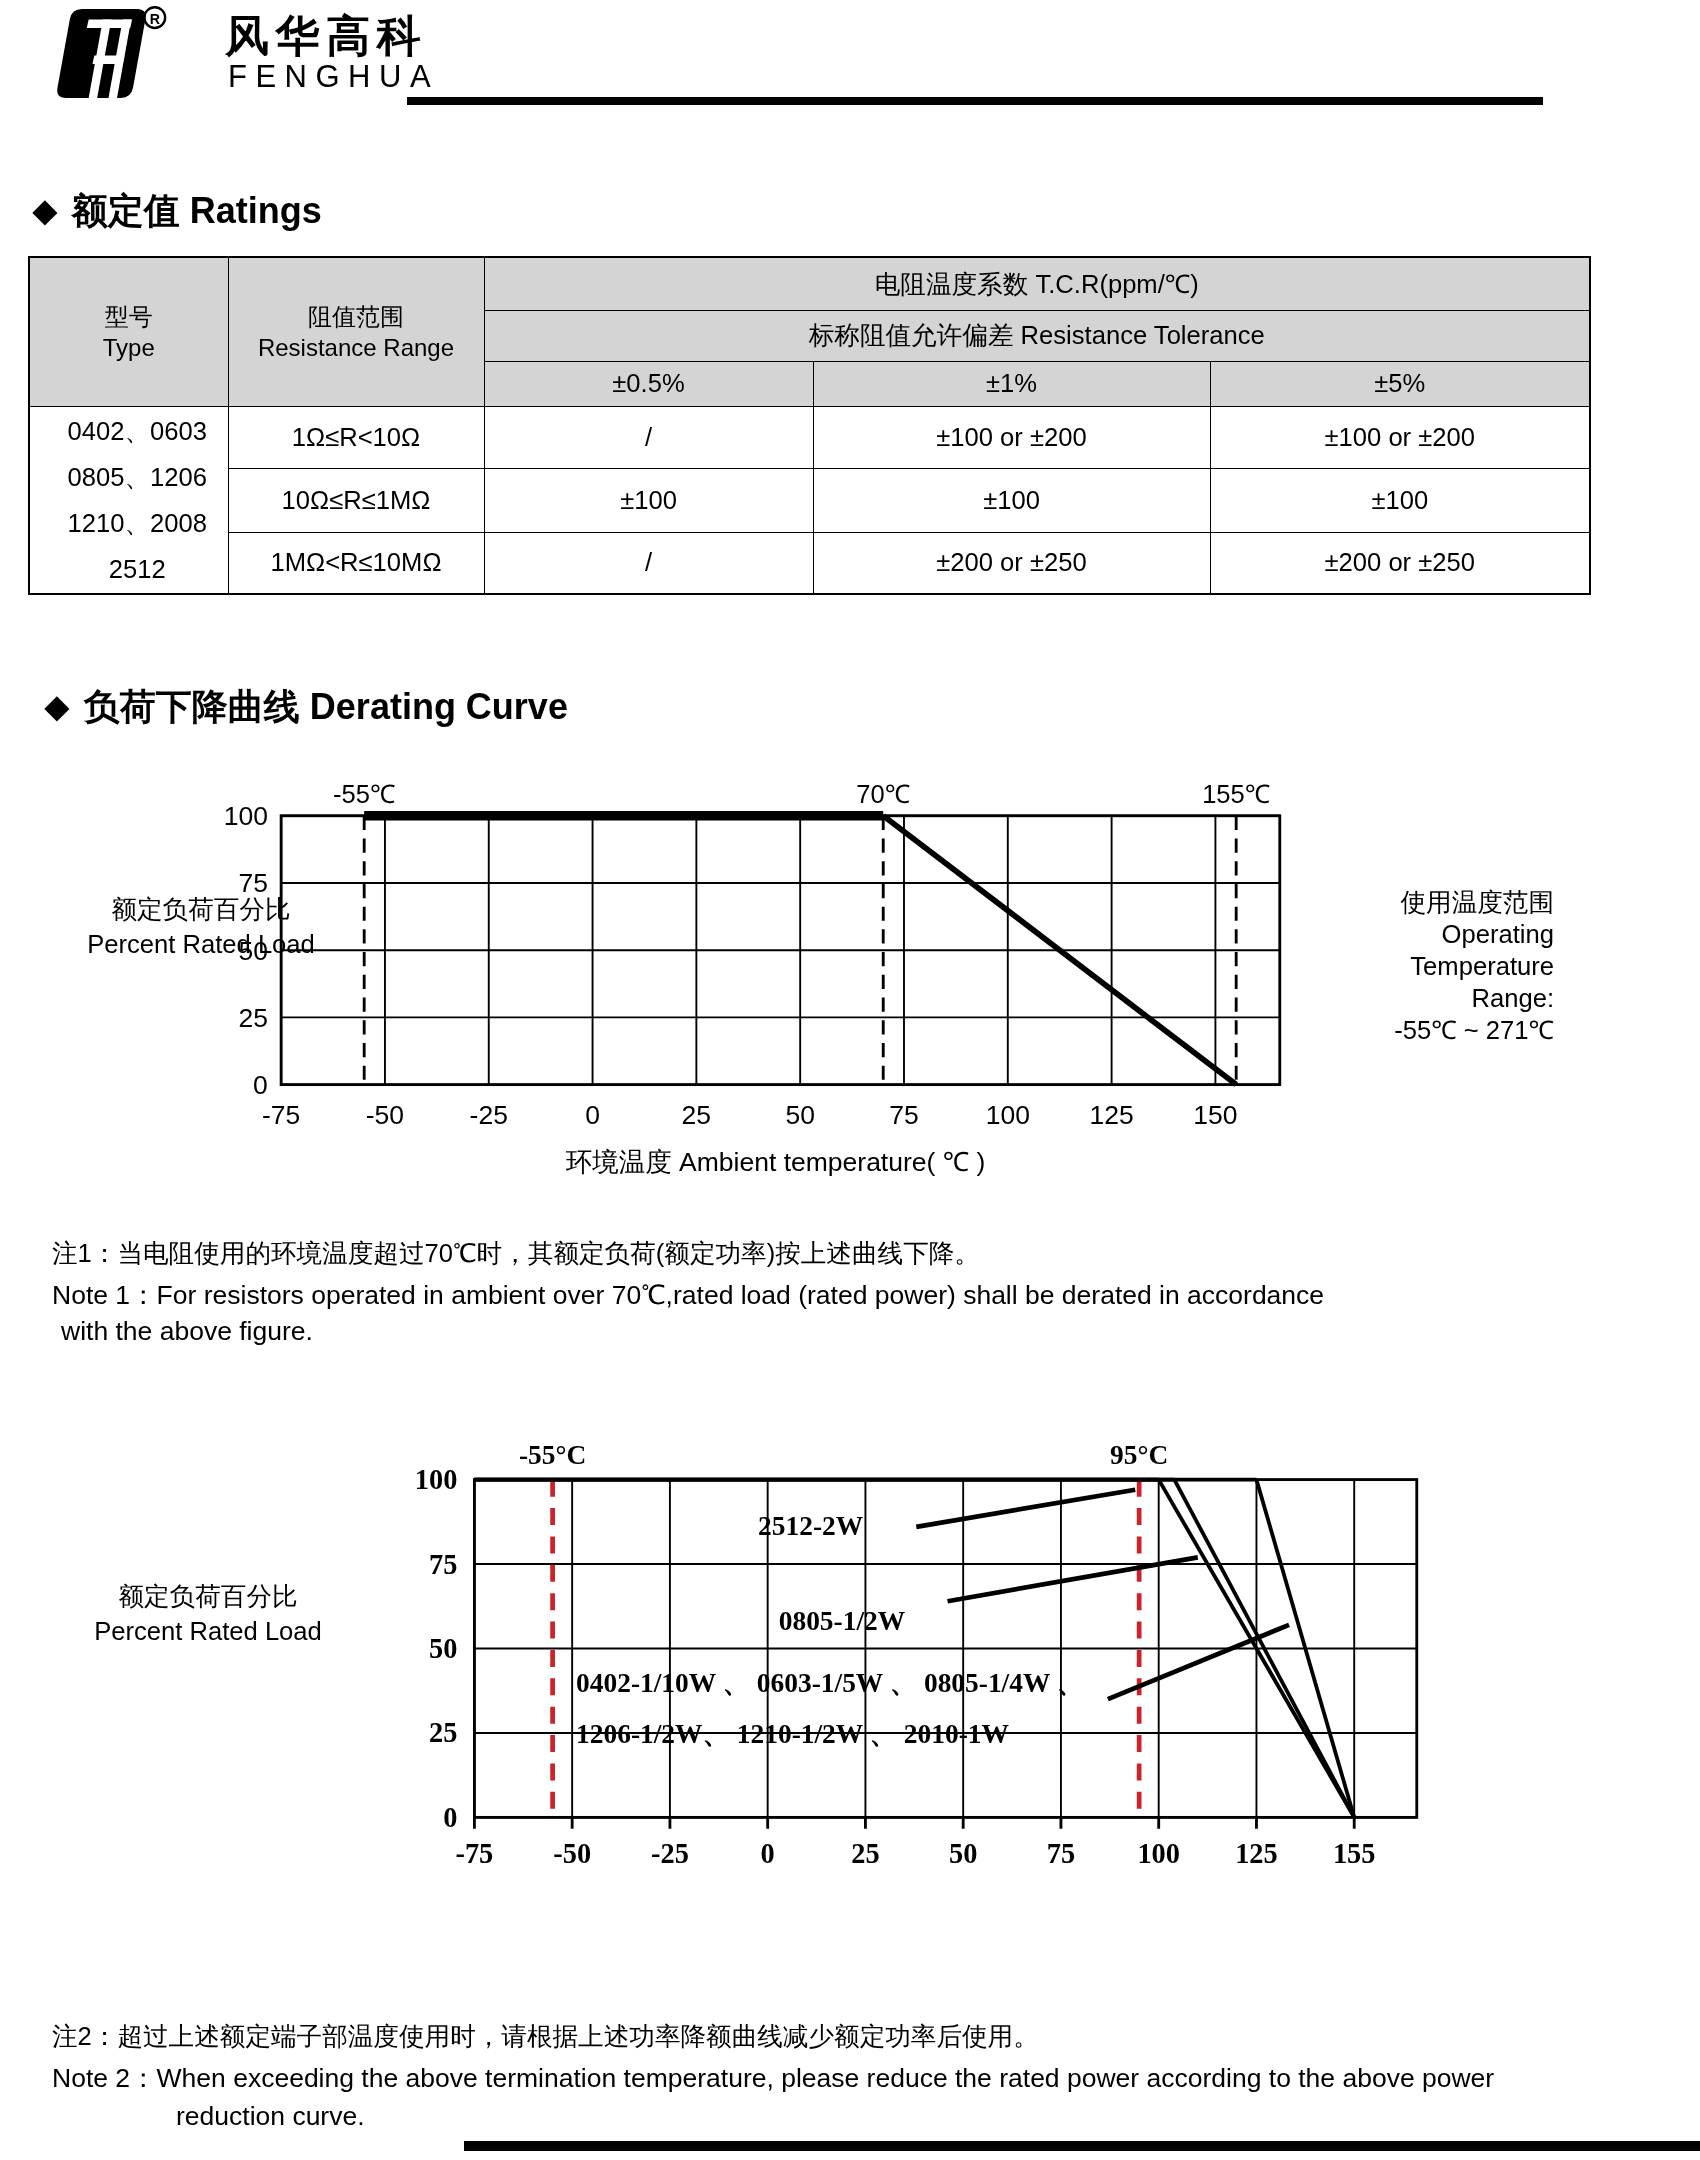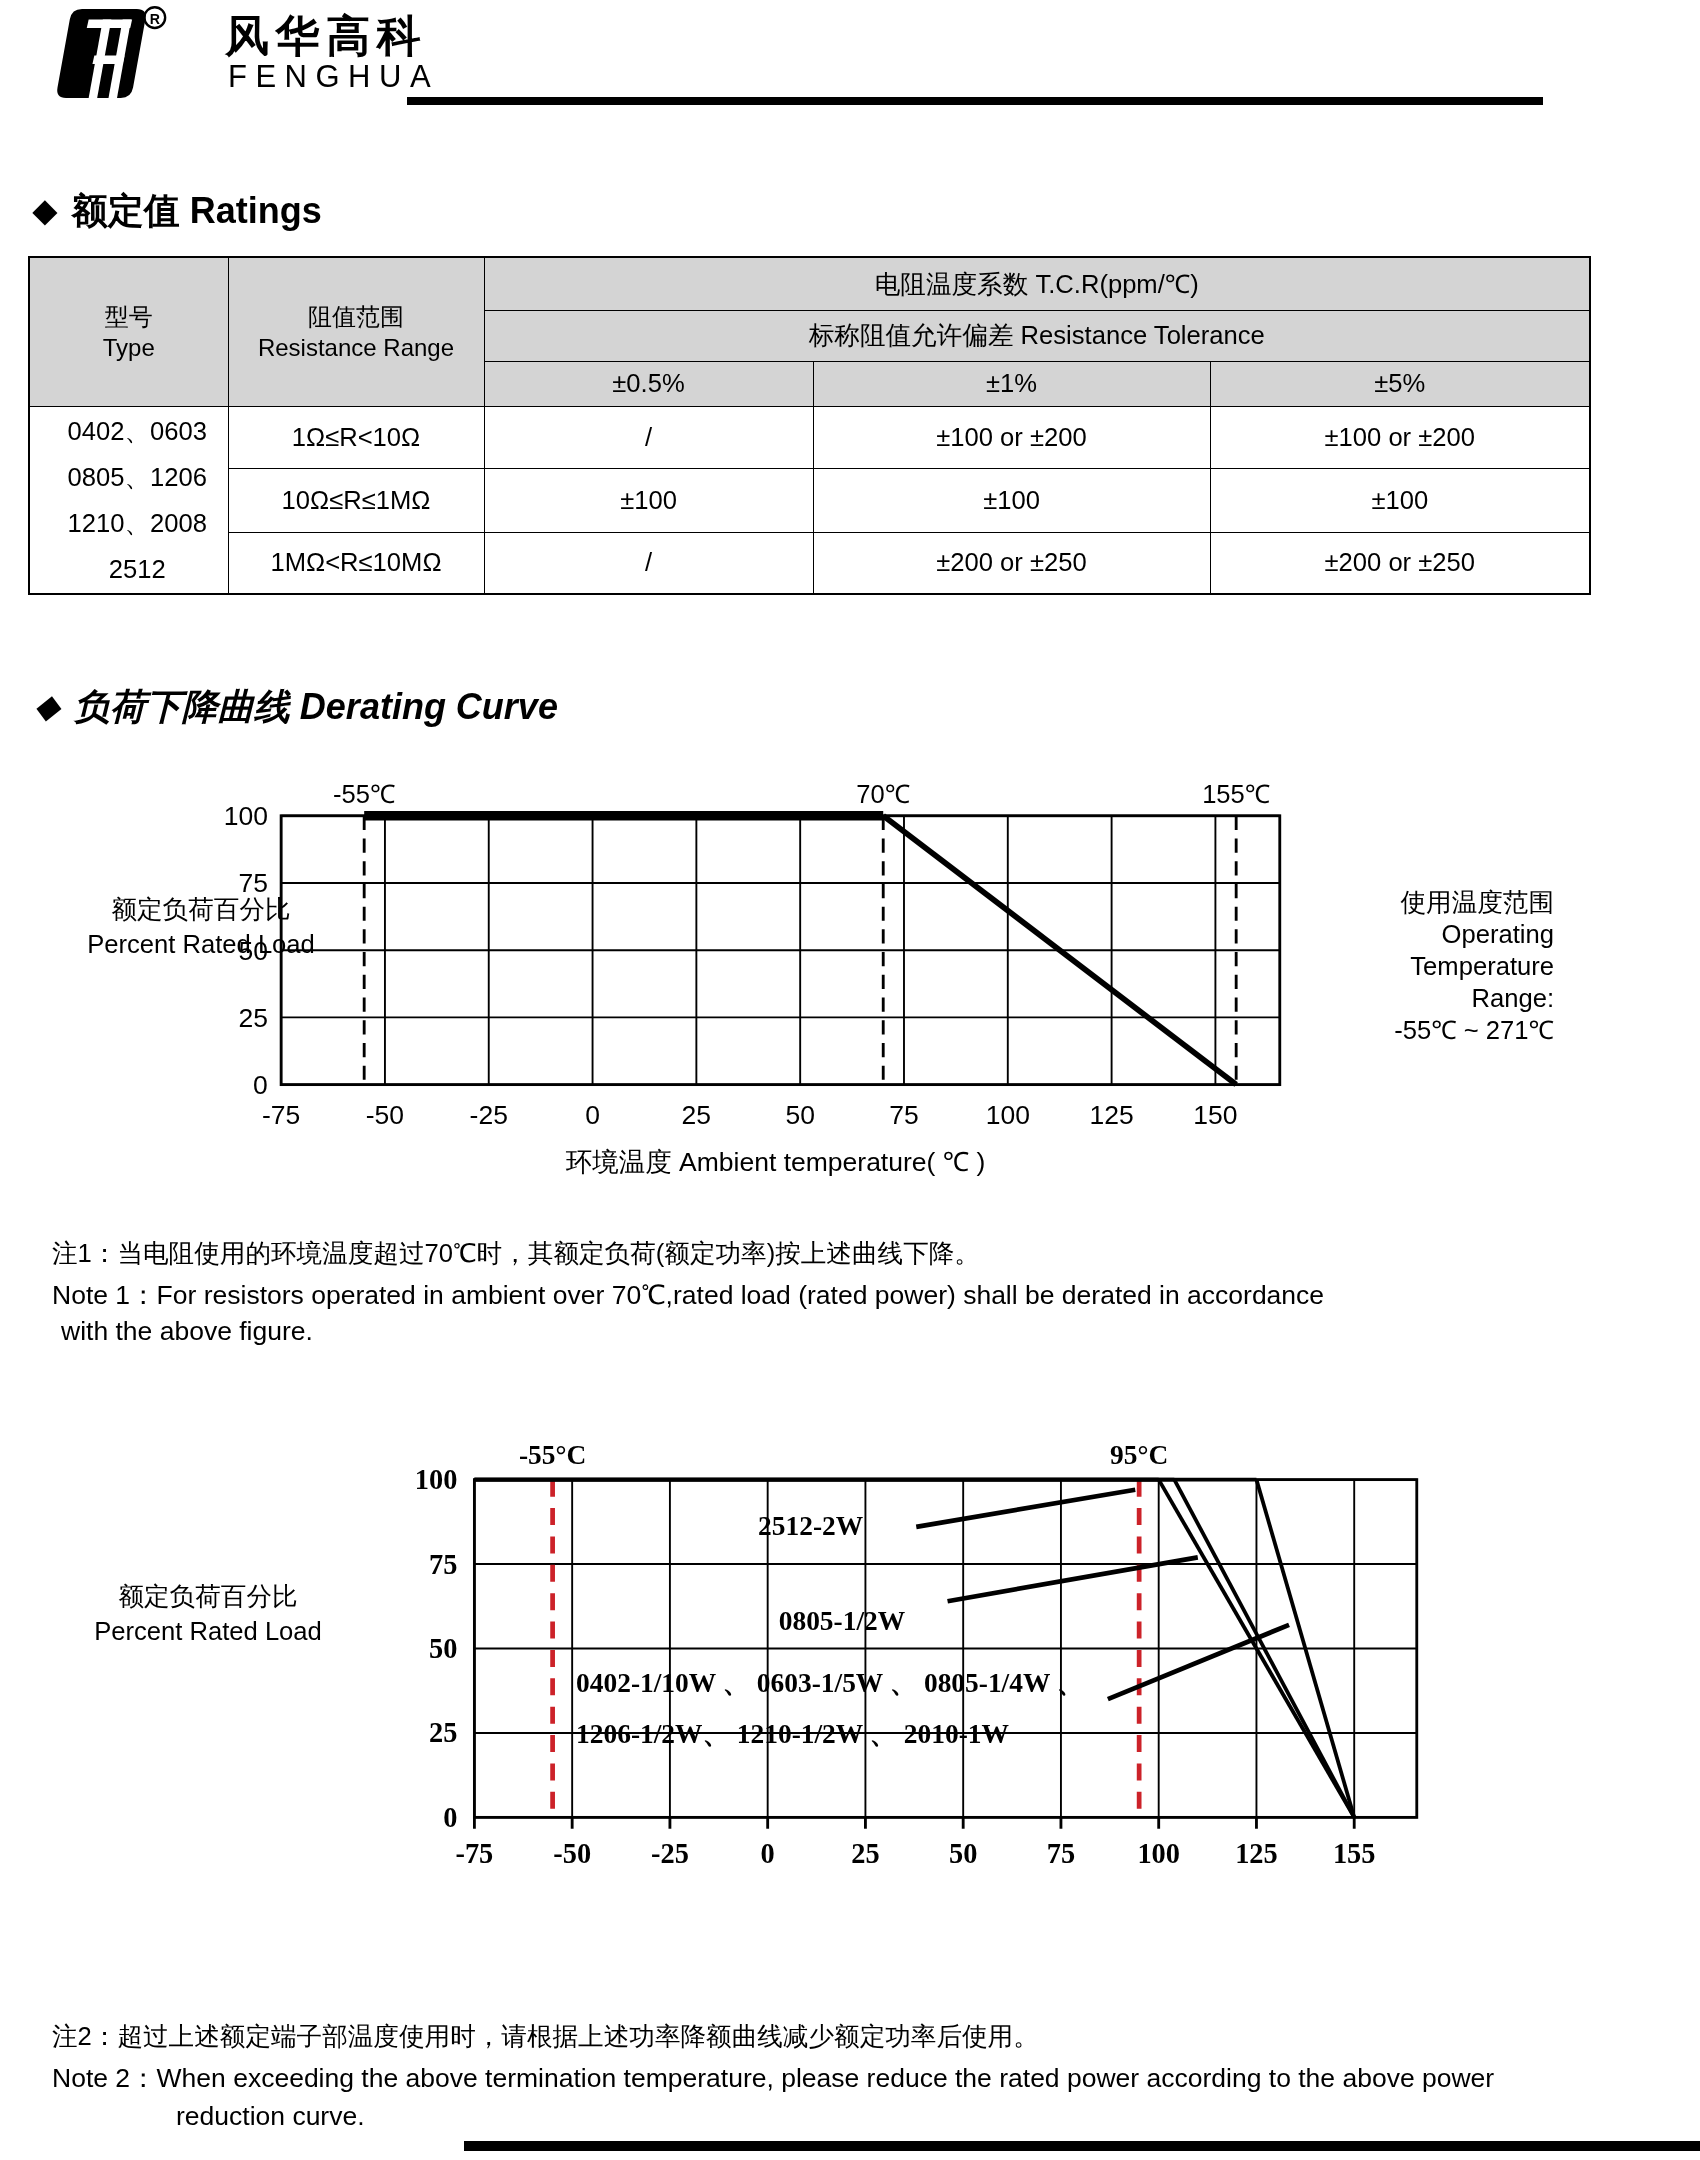--- a/index.html
+++ b/index.html
@@ -11,21 +11,21 @@
   
   #brand-cn{left:225px;top:7px;font-size:44px;font-weight:bold;letter-spacing:6.6px;}
   #brand-en{left:228px;top:59px;font-size:31px;font-weight:normal;letter-spacing:8.5px;}
   #doc-title{left:1088px;top:36px;width:454px;text-align:right;font-size:36px;letter-spacing:0.9px;}
   #header-rule{left:407px;top:97px;width:1136px;height:7.6px;background:#000;}
 
   
   .section-title{font-size:36px;font-weight:bold;white-space:nowrap;}
   .bullet{font-size:31px;margin-right:15px;vertical-align:1.9px;}
   #title-ratings{left:33px;top:187px;}
-  #title-derating{left:35px;top:683px;font-style:italic;}
+  #title-derating{left:45px;top:683px;}
 
   
   #ratings-table{position:absolute;left:28px;top:256px;width:1561px;border-collapse:collapse;
                  table-layout:fixed;border:2.8px solid #000;}
   #ratings-table td{border:1.9px solid #000;text-align:center;vertical-align:middle;
                     font-size:25.6px;}
   #ratings-table .hdr{background:#d4d4d4;}
   .hdr-two-line div{line-height:31px;font-size:24px;text-align:center;}
   .tcr-cell,.tol-cell{font-size:25.6px;}
   .type-cell{text-align:center;padding-left:17px;font-size:27.4px;line-height:46px;}

